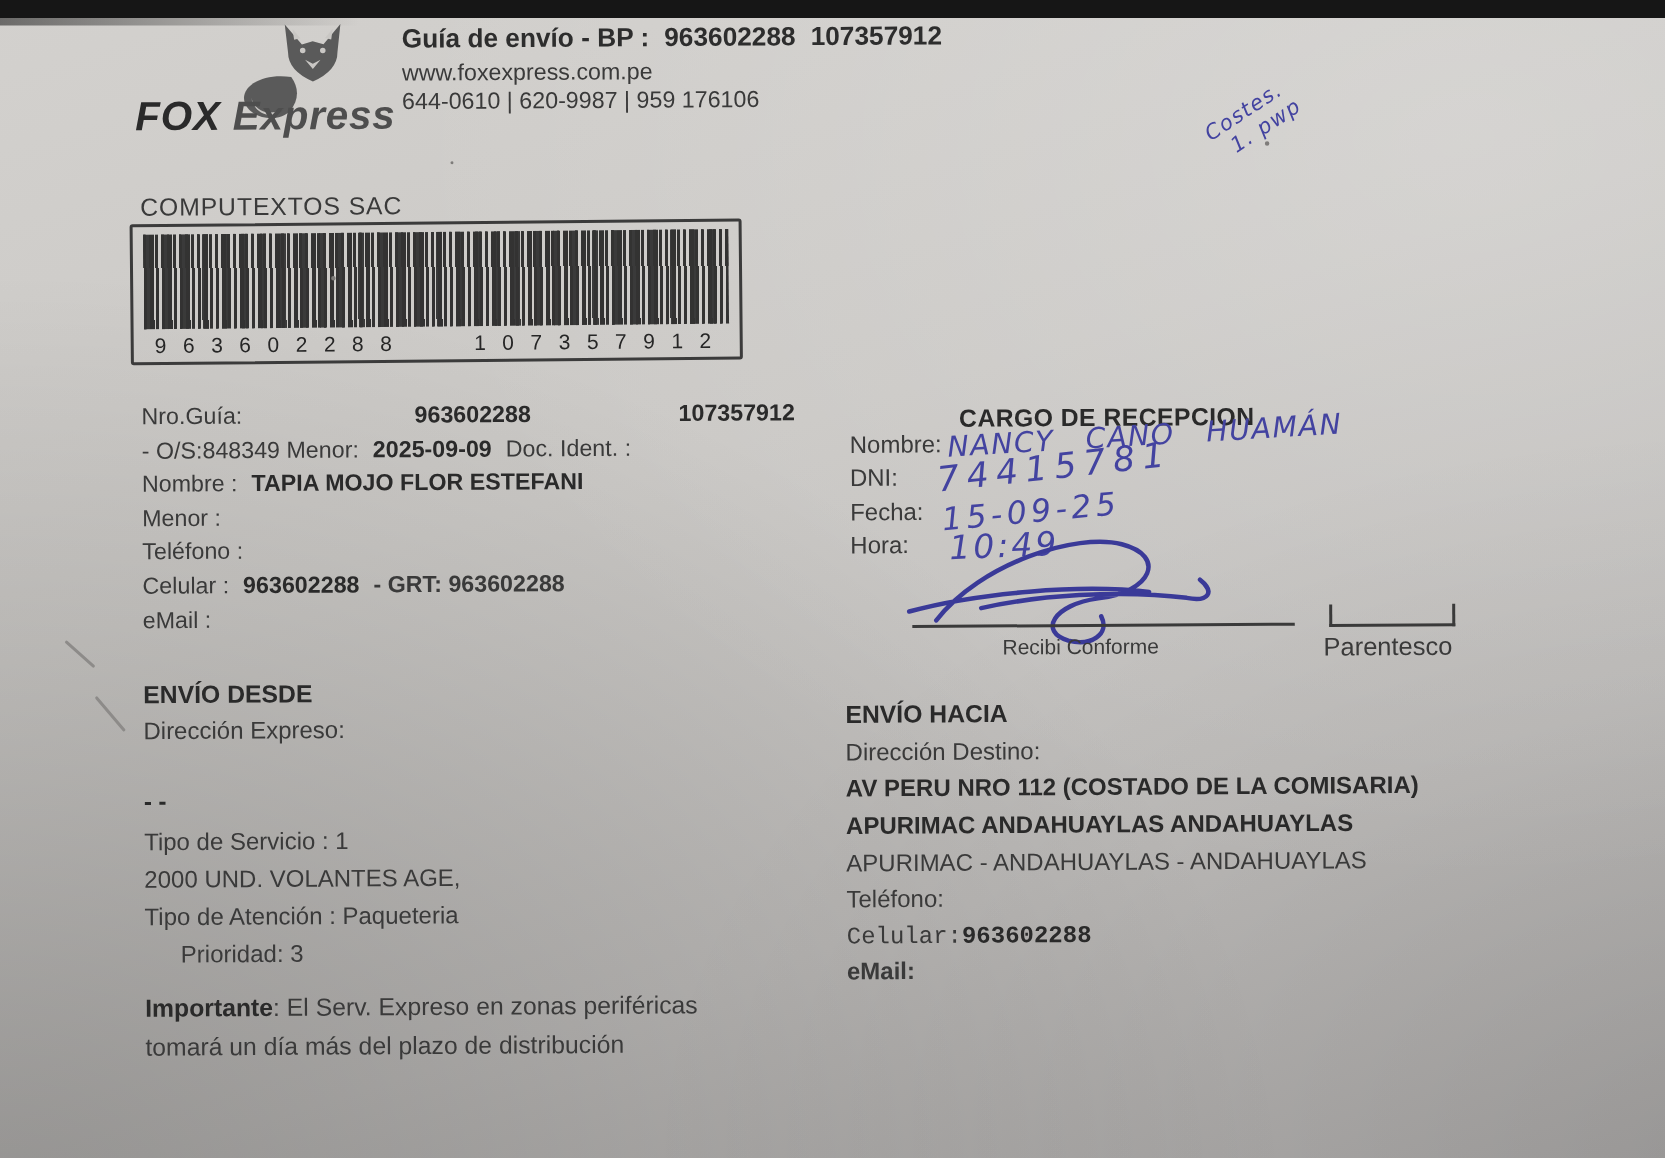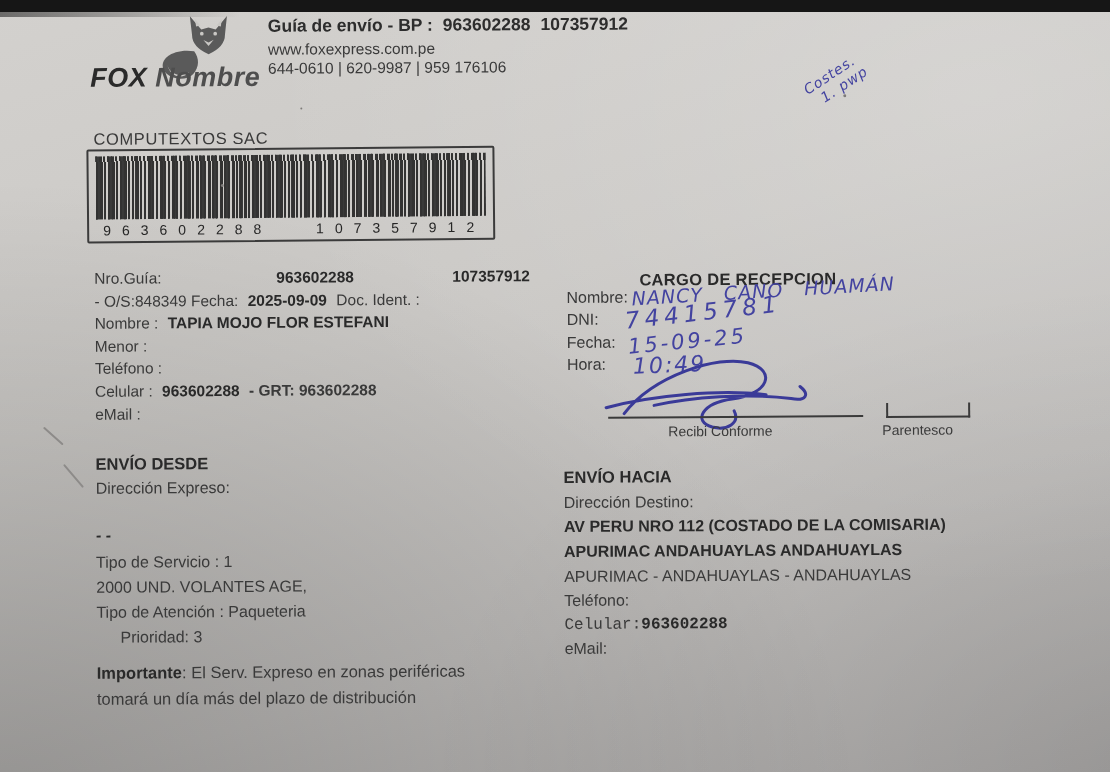--- a/index.html
+++ b/index.html
@@ -48,21 +48,21 @@
   .ginfo .row { position:relative; height:22.6px; white-space:nowrap; }
   .ginfo .at182 { position:absolute; left:182px; }
   .ginfo .at358 { position:absolute; left:358px; }
 
   
   .cargo-title { left:640px; top:271px; font-size:16.5px; font-weight:bold; color:#2a2a2a; letter-spacing:.3px; }
   .clabel { font-size:16px; }
   .sig-line { left:608px; top:404px; width:255px; height:15px; border-bottom:2px solid #3a3a3a; }
   .par-bracket { left:886px; top:405px; width:84px; height:15px; border-left:2px solid #3a3a3a; border-right:2px solid #3a3a3a; border-bottom:2px solid #3a3a3a; }
   .recibi { left:668px; top:424px; font-size:14px; }
-  .parentesco { left:882px; top:424px; font-size:14px; }
+  .parentesco { left:882px; top:424px; font-size:17px; }
 
   
   .sec-title { font-size:16.5px; font-weight:bold; color:#2a2a2a; }
   .line16 { font-size:16px; white-space:nowrap; }
 
   .importante { left:95px; top:661px; font-size:16.5px; }
   .importante .l2 { position:absolute; top:26px; left:0; white-space:nowrap; }
 
   .speck { position:absolute; background:#7e7c7a; border-radius:50%; }
   .staple { position:absolute; background:#8d8b89; height:2px; border-radius:2px; }
@@ -87,21 +87,21 @@
         <g fill="#c9c7c4">
           <circle cx="53.5" cy="19" r="1.8"></circle>
           <circle cx="66.5" cy="19" r="1.8"></circle>
           <path d="M55 25 L60 31 L65 25 L60 27.5 Z"></path>
           <path d="M47 5 L52 11 L48 12 Z"></path>
           <path d="M73 5 L68 11 L72 12 Z"></path>
           <path d="M20 49 C22 58 32 62 41 56 C35 64 22 61 20 49 Z"></path>
         </g>
       </svg>
     </div>
-    <div class="abs brand-text"><span class="b">FOX</span><span> Nombre</span></div>
+    <div class="abs brand-text"><span class="b">FOX</span><span> Express</span></div>
 
     <div class="abs hdr-title">
       <span>Guía de envío - BP :</span><span>963602288</span><span>107357912</span>
     </div>
     <div class="abs hdr-web">www.foxexpress.com.pe</div>
     <div class="abs hdr-phones">644-0610 | 620-9987 | 959 176106</div>
 
     <div class="abs hand hand-note">
       <div>Costes.</div>
       <div class="l2">1. pwp</div>
@@ -116,21 +116,21 @@
       </div>
     </div>
 
     <div class="abs ginfo">
       <div class="row">
         <span>Nro.Guía:</span>
         <span class="at182 b">963602288</span>
         <span class="at358 b">107357912</span>
       </div>
       <div class="row">
-        <span>- O/S:848349  Fecha:</span>
+        <span>- O/S:848349  Menor:</span>
         <span class="b" style="margin-left:5px;">2025-09-09</span>
         <span style="margin-left:5px;">Doc. Ident. :</span>
       </div>
       <div class="row">
         <span>Nombre :</span>
         <span class="b" style="margin-left:5px;">TAPIA MOJO FLOR ESTEFANI</span>
       </div>
       <div class="row">Menor :</div>
       <div class="row">Teléfono :</div>
       <div class="row">
@@ -174,21 +174,21 @@
 
     <div class="abs sec-title" style="left:563px; top:468px;text-align:right;">ENVÍO HACIA</div>
     <div class="abs line16" style="left:563px; top:494px;">Dirección Destino:</div>
     <div class="abs line16 b" style="left:563px; top:518px;">AV PERU NRO 112 (COSTADO DE LA COMISARIA)</div>
     <div class="abs line16 b" style="left:563px; top:543px;">APURIMAC ANDAHUAYLAS ANDAHUAYLAS</div>
     <div class="abs line16" style="left:563px; top:568px;">APURIMAC - ANDAHUAYLAS - ANDAHUAYLAS</div>
     <div class="abs line16" style="left:563px; top:592px;">Teléfono:</div>
     <div class="abs line16" style="left:563px; top:616px;font-family:Liberation Mono, monospace;">
       <span>Celular:</span><span class="b">963602288</span>
     </div>
-    <div class="abs line16" style="left:563px; top:640px;">eMail:</div>
+    <div class="abs line16" style="left:563px; top:640px;font-weight:bold;">eMail:</div>
 
     <div class="abs importante">
       <span class="b">Importante</span><span>: El Serv. Expreso en zonas periféricas</span>
       <span class="l2">tomará un día más del plazo de distribución</span>
     </div>
 
     <div class="staple" style="left:40px; top:432px; width:26px; transform:rotate(42deg);"></div>
     <div class="staple" style="left:58px; top:472px; width:30px; transform:rotate(50deg);"></div>
     <div class="speck" style="left:222px; top:182px; width:3px; height:3px;"></div>
     <div class="speck" style="left:845px; top:96px; width:3px; height:3px;"></div>

